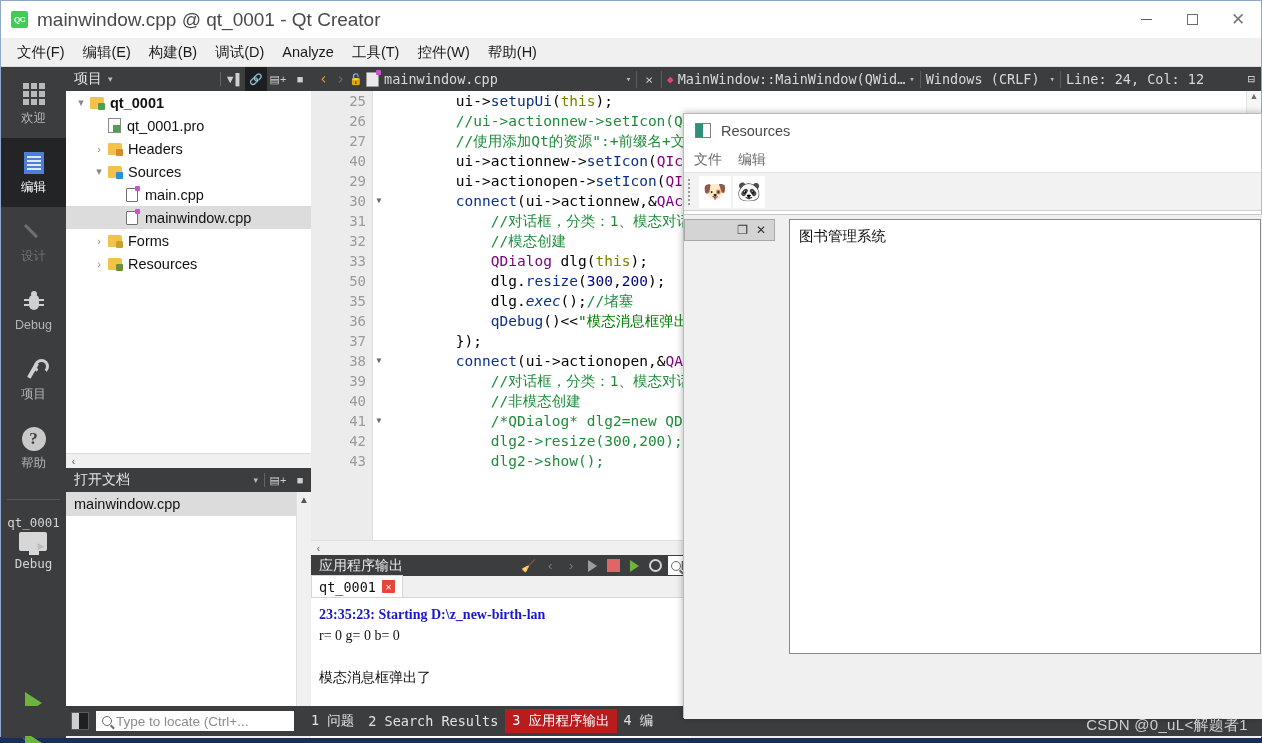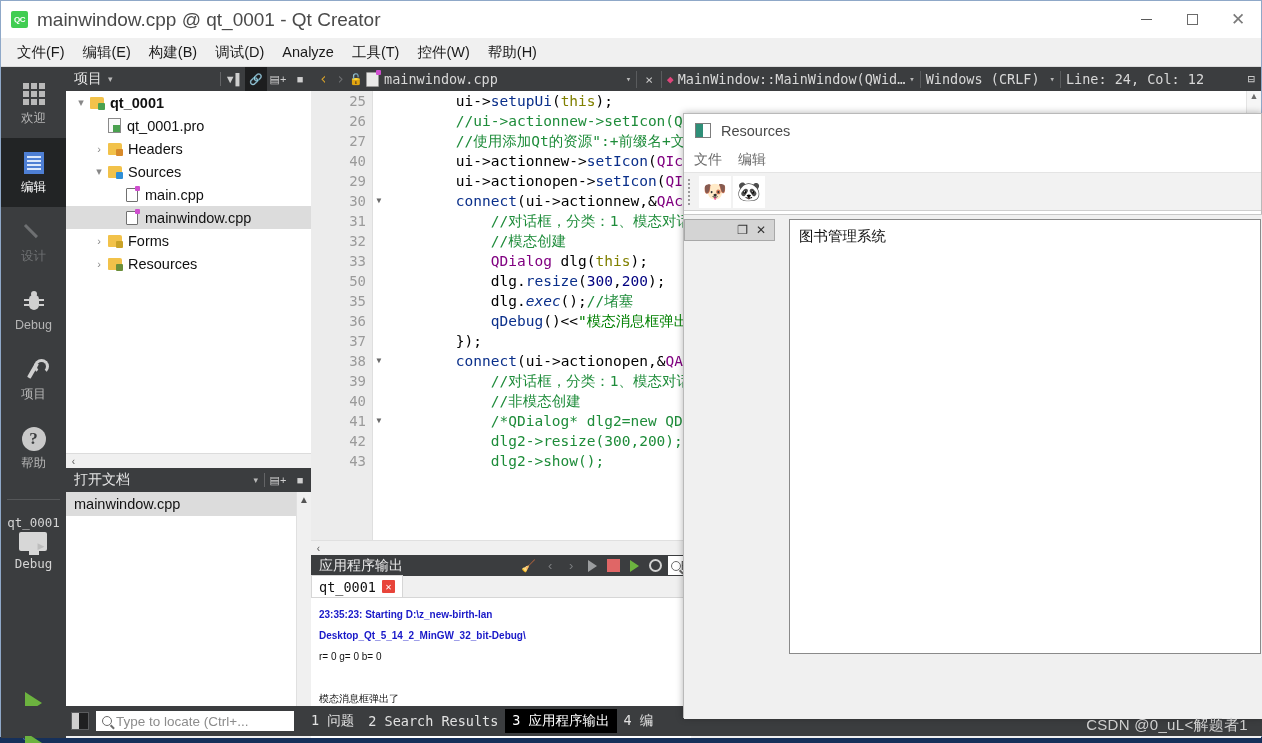--- a/index.html
+++ b/index.html
@@ -259,21 +259,21 @@
   .out-tab {
     height: 22px; background:#ffffff; border:1px solid #d6d6d6; border-bottom:none;
     display:flex; align-items:center; padding: 0 7px; gap:6px; font-size: 13.5px;
     font-family: "DejaVu Sans Mono", monospace; color: #111;
   }
   .tab-close {
     width: 13px; height: 13px; background: #e8443a; color:#fff; font-size: 10px;
     display:flex; align-items:center; justify-content:center; border-radius:1px;
   }
   .out-body { background:#ffffff; height: 140px; padding: 6px 8px; overflow:hidden; }
-  .oline { font-family: Liberation Sans, sans-serif; font-size: 10px; line-height: 21px; white-space: pre; color:#111; }
+  .oline { font-family: Liberation Serif, serif; font-size: 14px; line-height: 21px; white-space: pre; color:#111; }
   .oline.blue { color: #1818c8; font-weight: bold; }
 
   
   .statusbar {
     position: absolute; left: 0; bottom: 0; width: 1262px; height: 30px;
     background: #3b3d3f; display:flex; align-items:center; padding-left: 70px;
   }
   .sb-toggle { width: 18px; height: 18px; background:#1f2021; border:1px solid #5a5c5e; display:flex; }
   .sb-toggle i { width: 7px; background: #cfcfcf; display:block; }
   .locator {
@@ -281,21 +281,21 @@
     display:flex; align-items:center; padding-left: 6px; gap:4px;
     font-size: 13.5px; color: #8c8c8c;
   }
   .mag { width:10px;height:10px;border:1.6px solid #6b6b6b;border-radius:50%;position:relative;flex:0 0 auto;}
   .mag::after{content:"";position:absolute;right:-4px;bottom:-3px;width:5px;height:1.6px;background:#6b6b6b;transform:rotate(45deg);}
   .sb-tabs { display:flex; align-items:center; margin-left: 10px; gap: 0px; }
   .sb-tab {
     font-size: 13.5px; font-family: "DejaVu Sans Mono", monospace; color:#e2e2e2;
     padding: 3px 7px;
   }
-  .sb-tab.sel { background: #000000; color:#ffffff; }
+  .sb-tab.sel { background: #b91c1c; color:#ffffff; }
 
   
   .appwin {
     position: absolute; left: 683px; top: 113px; width: 579px; height: 605px;
     background: #ffffff; border: 1px solid #b9b9b9;
     box-shadow: 0 0 7px rgba(0,0,0,0.30);
   }
   .appwin-title { height: 33px; display:flex; align-items:center; padding-left: 11px; gap: 10px; background:#ffffff;}
   .app-ico { width: 16px; height: 15px; border: 1.6px solid #7d7d7d; display:flex; }
   .app-ico i { width: 7px; background: #2f8f78; display:block; }
@@ -641,21 +641,20 @@
           </span>
         </div>
         <div class="out-tabs">
           <div class="out-tab">
             <span>qt_0001</span>
             <span class="tab-close">✕</span>
           </div>
         </div>
         <div class="out-body">
           <div class="oline blue">23:35:23: Starting D:\z_new-birth-lan</div>
-          <div class="oline blue">Desktop_Qt_5_14_2_MinGW_32_bit-Debug\</div>
           <div class="oline">r= 0 g= 0 b= 0</div>
           <div class="oline">&nbsp;</div>
           <div class="oline">模态消息框弹出了</div>
         </div>
       </div>
 
     </div>
 
     <div class="statusbar">
       <div class="sb-toggle">

